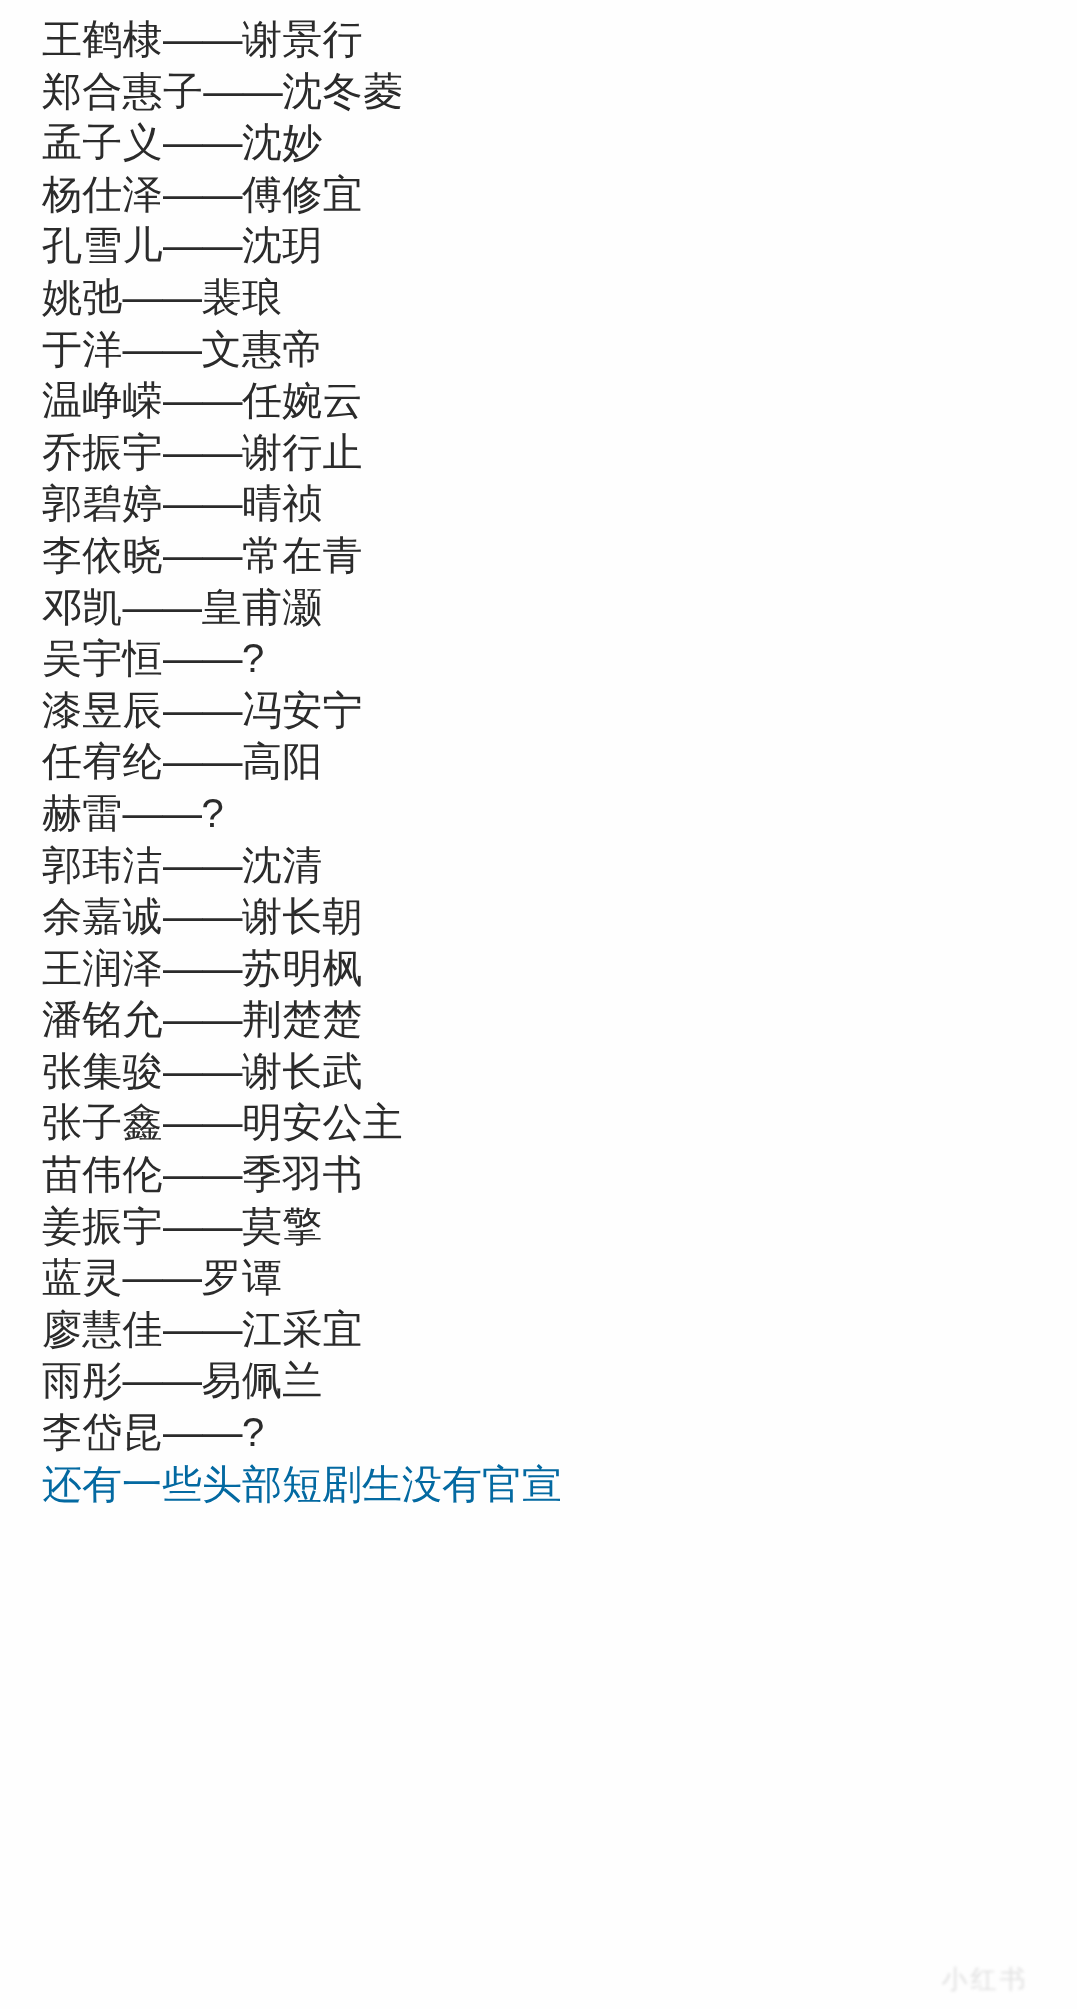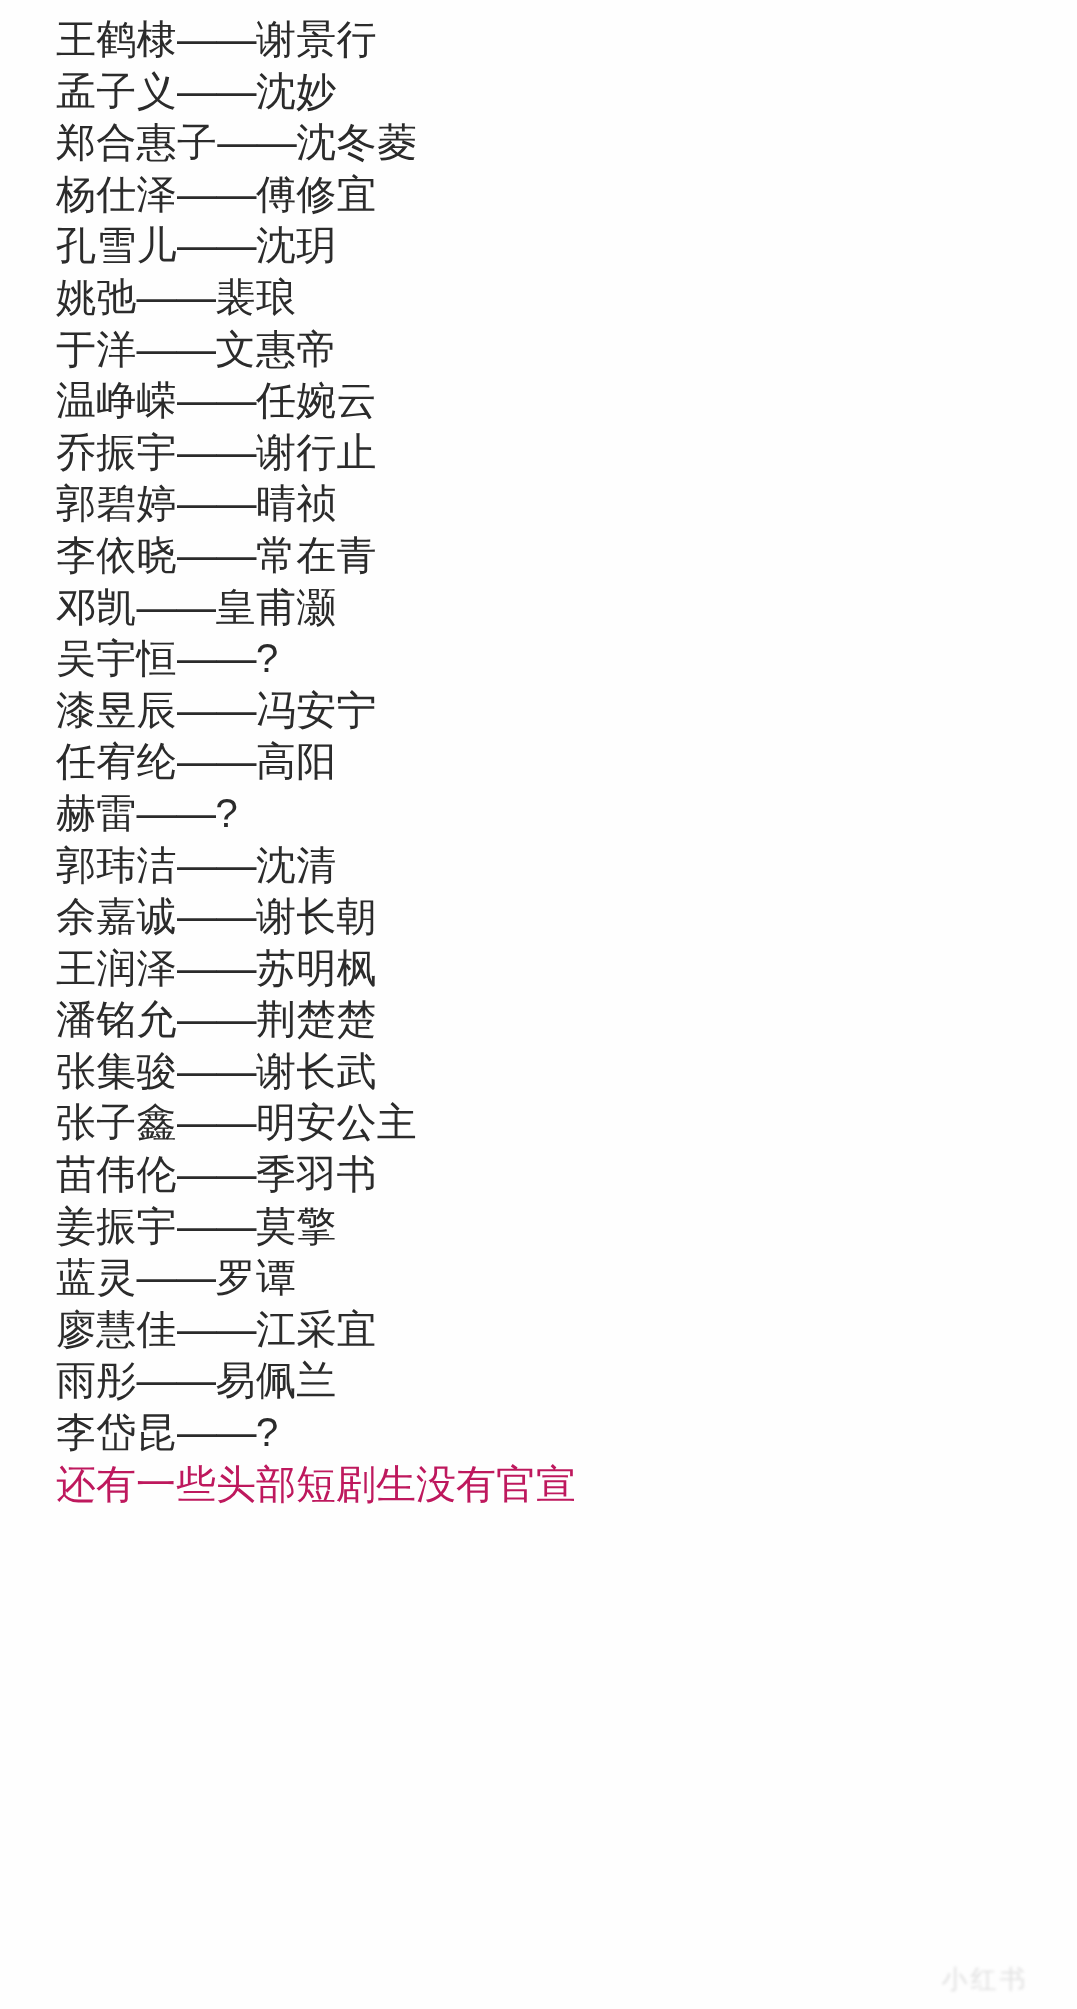--- a/index.html
+++ b/index.html
@@ -17,21 +17,21 @@
     background: #fefefe;
   }
   #page {
     position: absolute;
     top: 0;
     left: 0;
     width: 1077px;
     height: 1554px;
     background: #fefefe;
     box-sizing: border-box;
-    padding: 14px 0 0 56px;
+    padding: 14px 0 0 42px;
   }
   .cast-list {
     list-style: none;
     margin: 0;
     padding: 0;
   }
   .cast-line {
     display: block;
     font-size: 40px;
     line-height: 51.6px;
@@ -47,21 +47,21 @@
     color: inherit;
     font-size: inherit;
   }
   .cast-line .sep {
     letter-spacing: -0.5px;
   }
   .footnote {
     display: block;
     font-size: 40px;
     line-height: 51.6px;
-    color: #be185d;
+    color: #0369a1;
     white-space: nowrap;
     font-weight: 400;
   }
   #watermark {
     position: absolute;
     right: 8px;
     bottom: 10px;
     width: 168px;
     height: 40px;
     opacity: 0.30;
@@ -79,22 +79,22 @@
     white-space: nowrap;
     font-family: "Liberation Sans", "DejaVu Sans", sans-serif;
   }
 </style>
 </head>
 <body>
 
 <div id="page">
   <div class="cast-list" id="cast-list">
       <div class="cast-line"><span class="actor">王鹤棣</span><span class="sep">——</span><span class="role">谢景行</span></div>
+      <div class="cast-line"><span class="actor">郑合惠子</span><span class="sep">——</span><span class="role">沈冬菱</span></div>
       <div class="cast-line"><span class="actor">孟子义</span><span class="sep">——</span><span class="role">沈妙</span></div>
-      <div class="cast-line"><span class="actor">郑合惠子</span><span class="sep">——</span><span class="role">沈冬菱</span></div>
       <div class="cast-line"><span class="actor">杨仕泽</span><span class="sep">——</span><span class="role">傅修宜</span></div>
       <div class="cast-line"><span class="actor">孔雪儿</span><span class="sep">——</span><span class="role">沈玥</span></div>
       <div class="cast-line"><span class="actor">姚弛</span><span class="sep">——</span><span class="role">裴琅</span></div>
       <div class="cast-line"><span class="actor">于洋</span><span class="sep">——</span><span class="role">文惠帝</span></div>
       <div class="cast-line"><span class="actor">温峥嵘</span><span class="sep">——</span><span class="role">任婉云</span></div>
       <div class="cast-line"><span class="actor">乔振宇</span><span class="sep">——</span><span class="role">谢行止</span></div>
       <div class="cast-line"><span class="actor">郭碧婷</span><span class="sep">——</span><span class="role">晴祯</span></div>
       <div class="cast-line"><span class="actor">李依晓</span><span class="sep">——</span><span class="role">常在青</span></div>
       <div class="cast-line"><span class="actor">邓凯</span><span class="sep">——</span><span class="role">皇甫灏</span></div>
       <div class="cast-line"><span class="actor">吴宇恒</span><span class="sep">——</span><span class="role">?</span></div>

